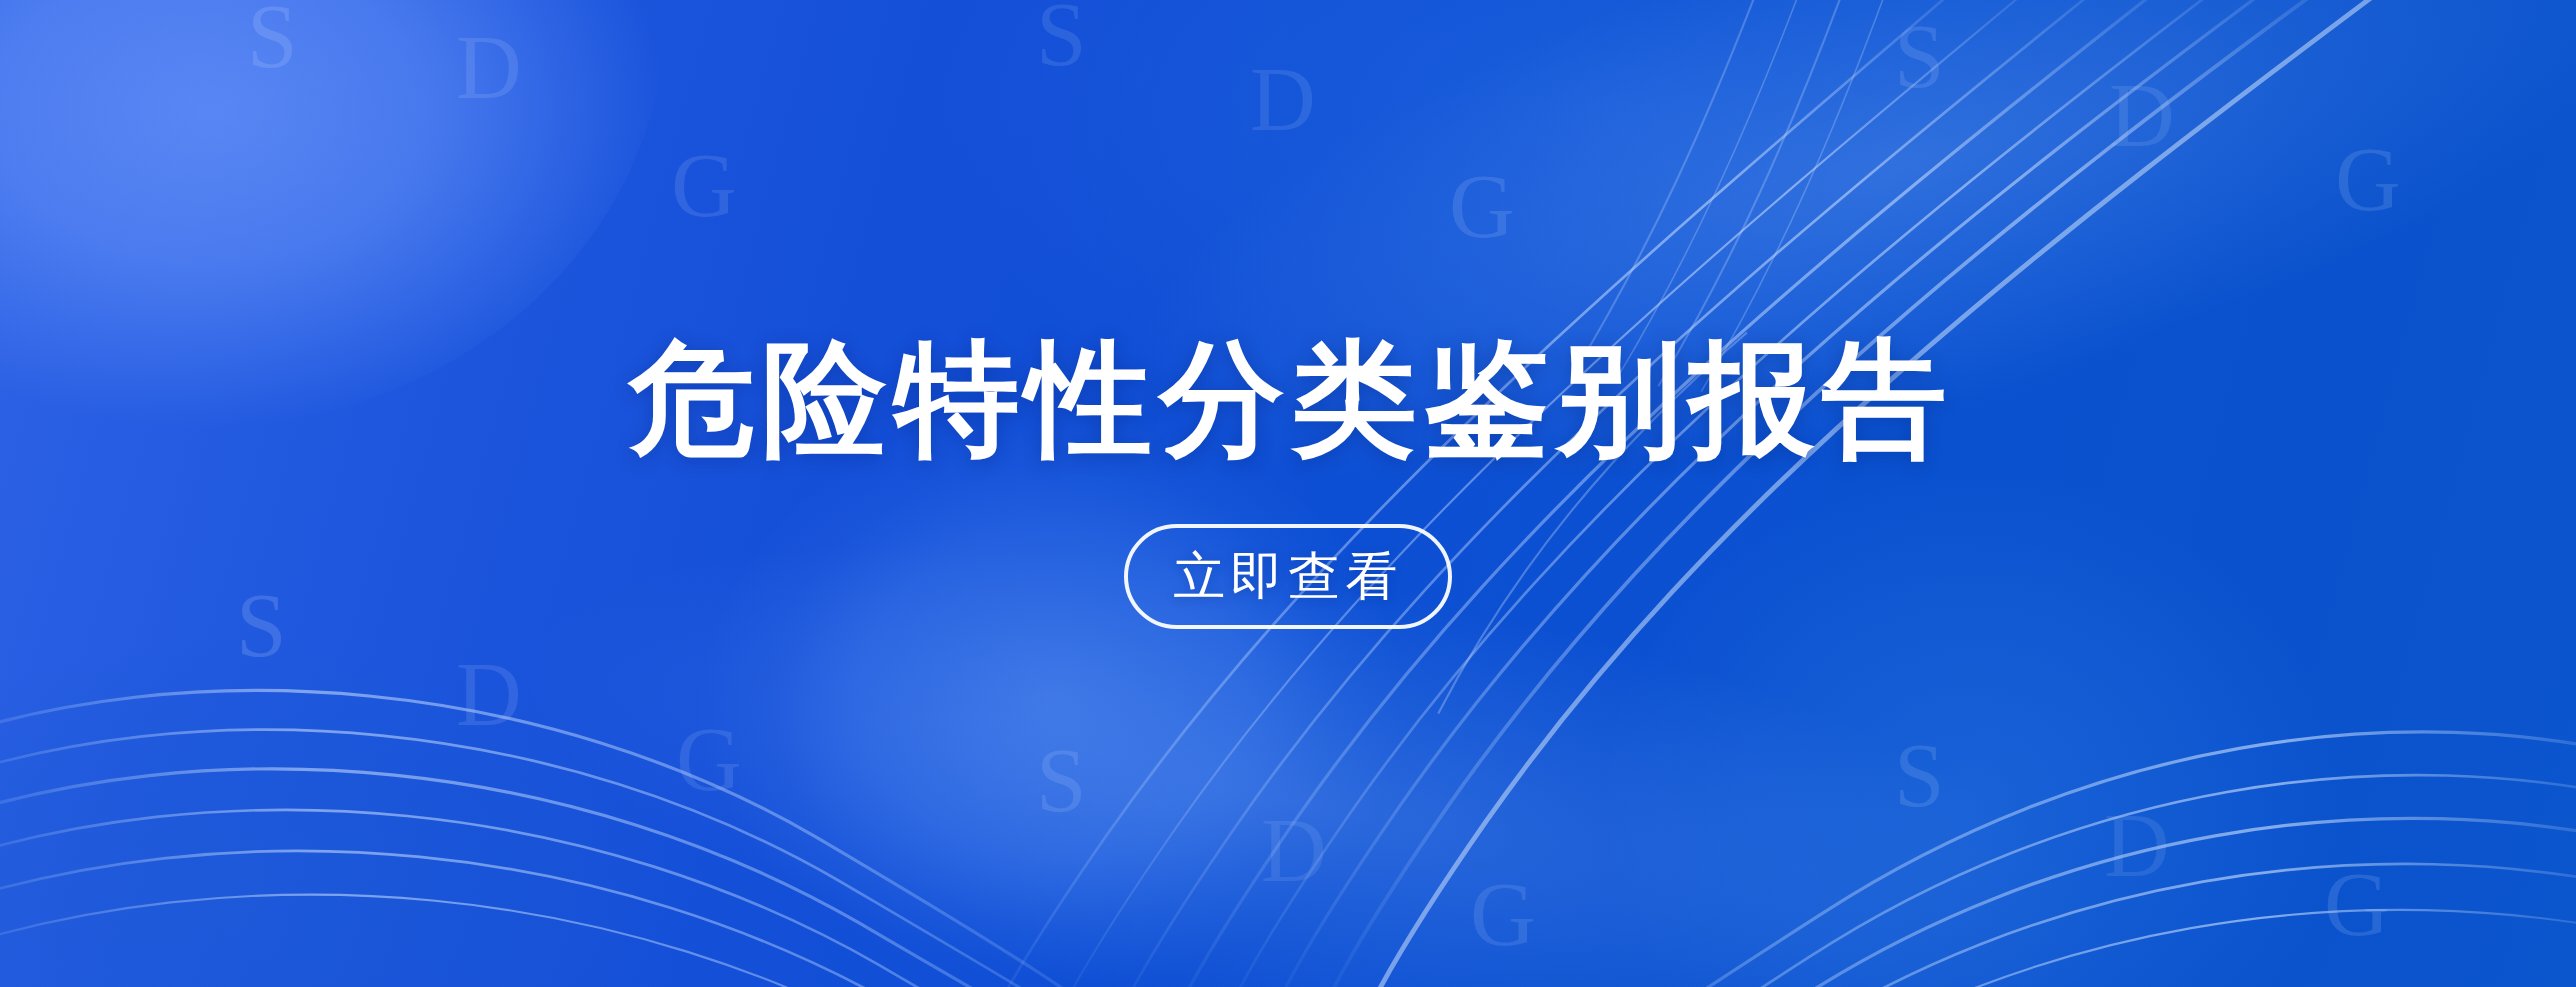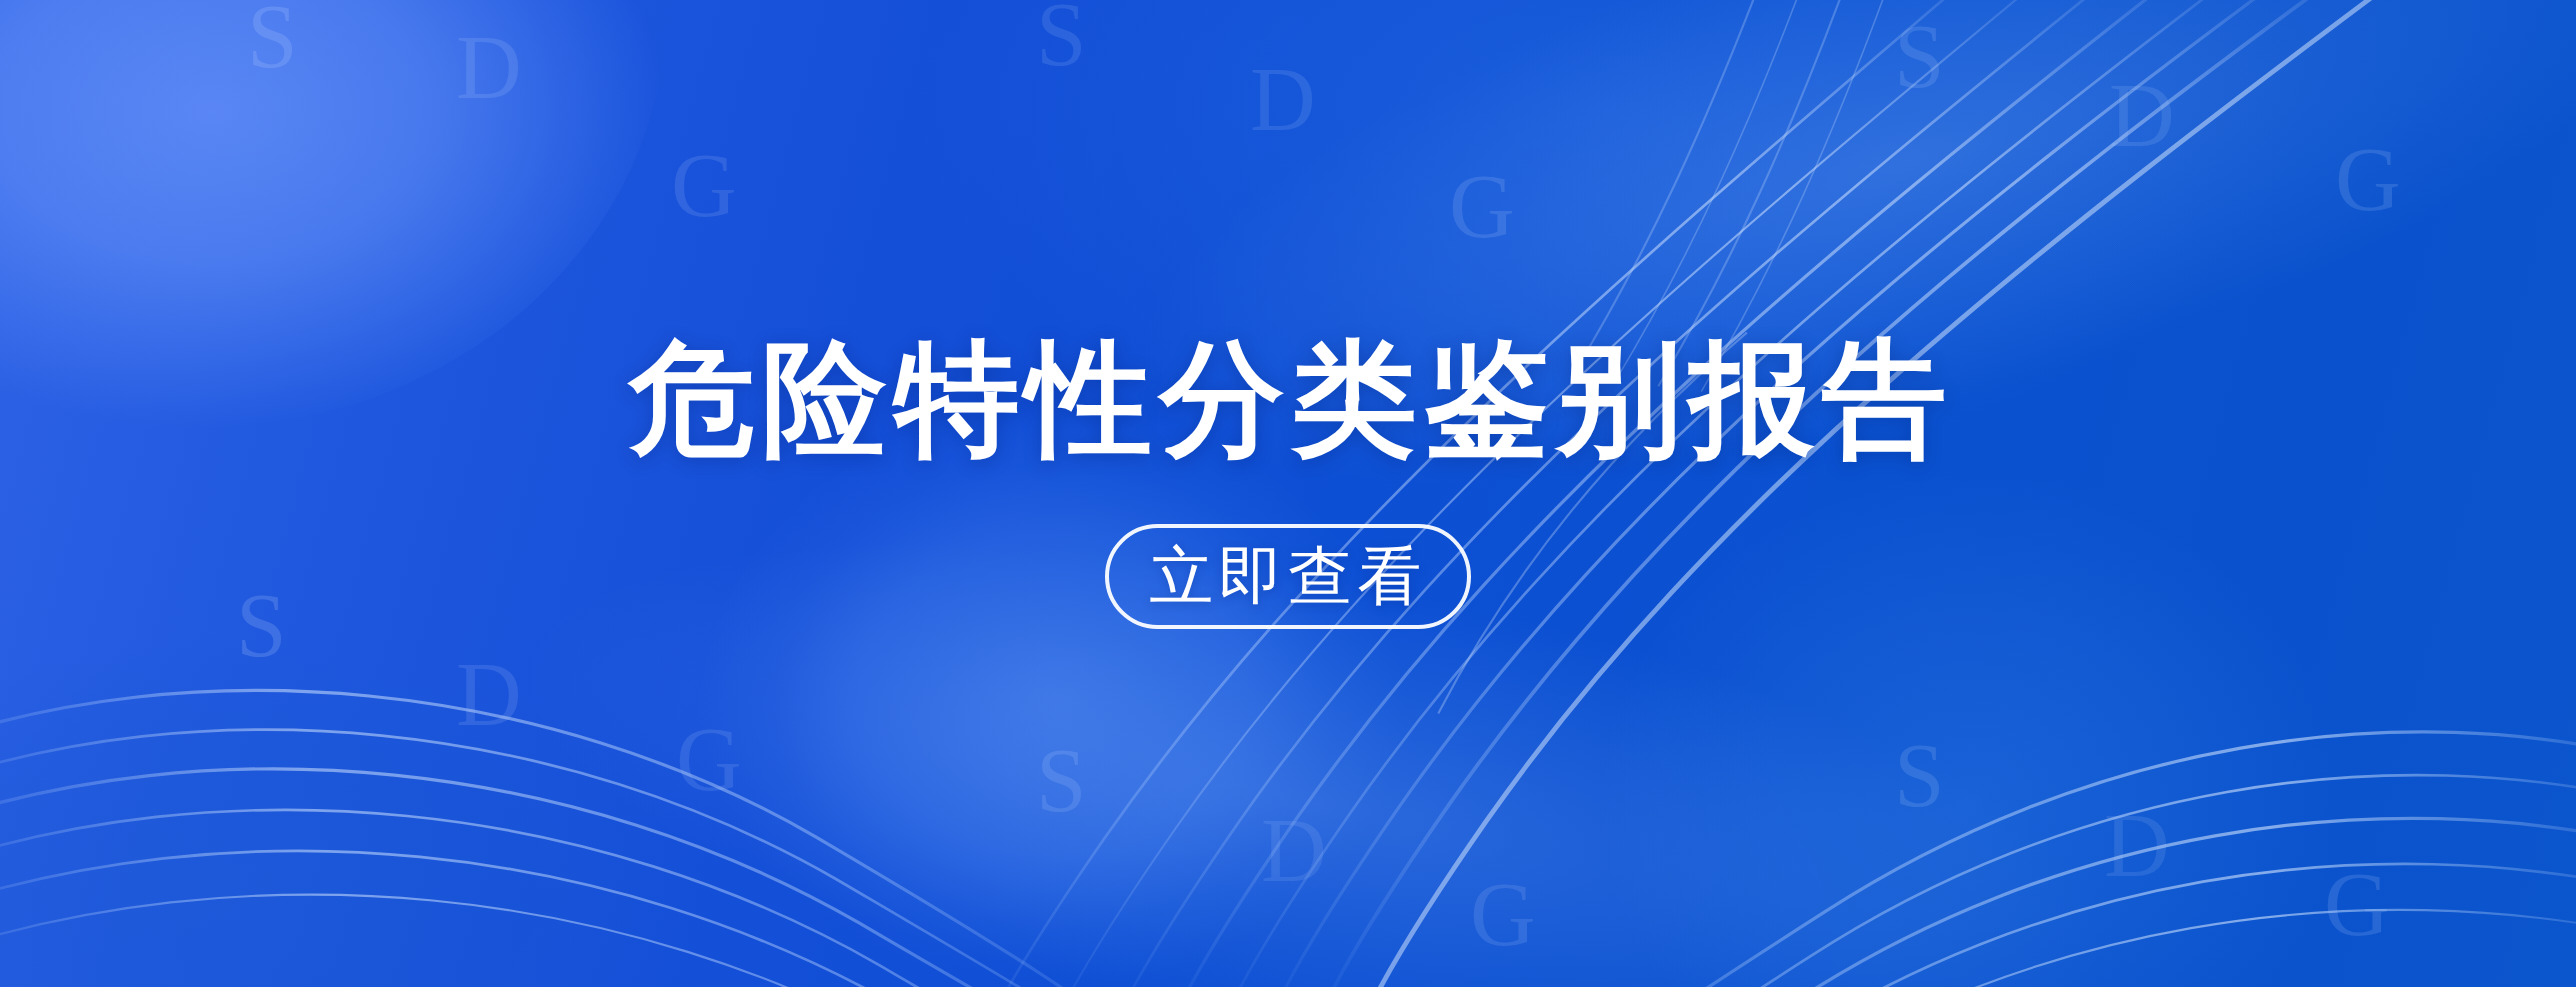--- a/index.html
+++ b/index.html
@@ -110,21 +110,21 @@
     display:inline-flex;
     align-items:center;
     justify-content:center;
     min-width:328px;
     height:105px;
     padding:0 40px;
     border:4.3px solid rgba(255,255,255,.94);
     border-radius:59px;
     background:transparent;
     color:#ffffff;
-    font-size:64px;
+    font-size:52px;
     font-weight:500;
     letter-spacing:5.4px;
     font-family:inherit;
     cursor:pointer;
     white-space:nowrap;
     text-shadow:0 1.6px 9.7px rgba(0,30,110,.25);
   }
 </style>
 </head>
 <body>

